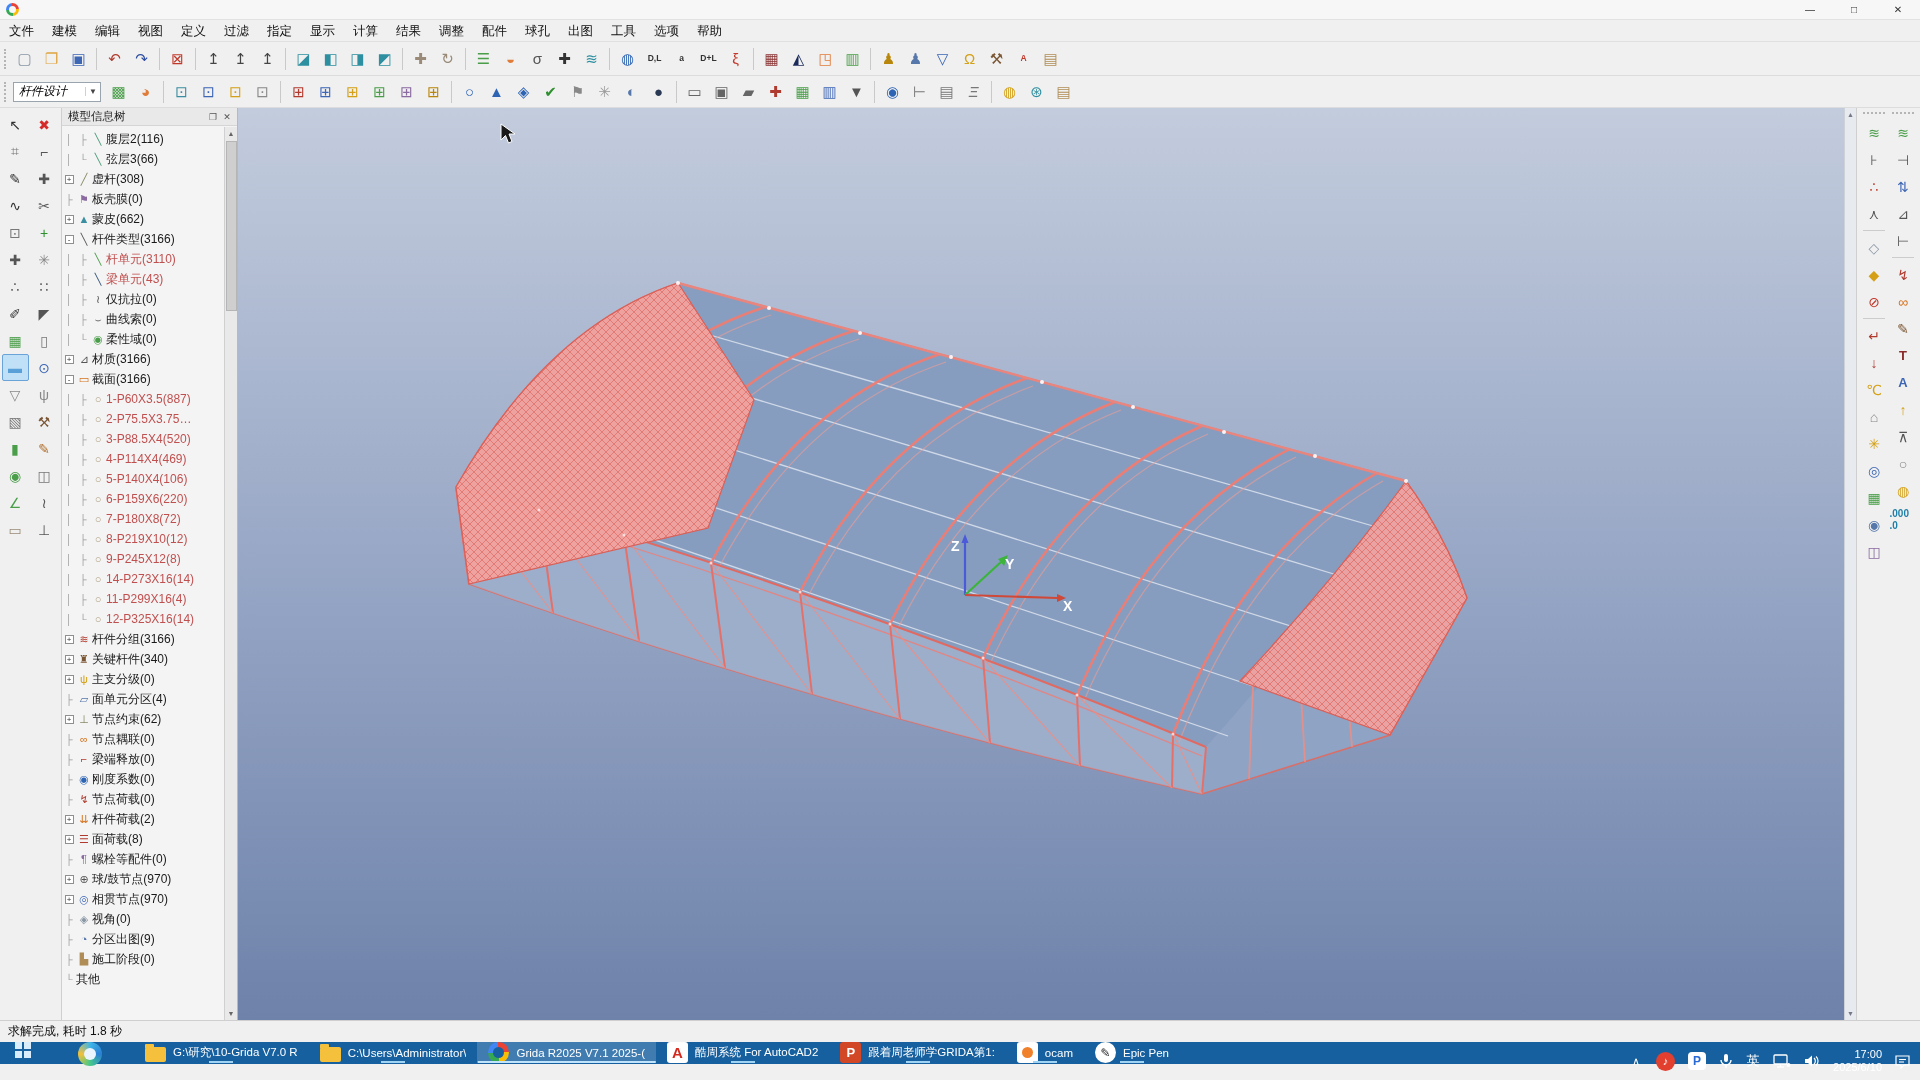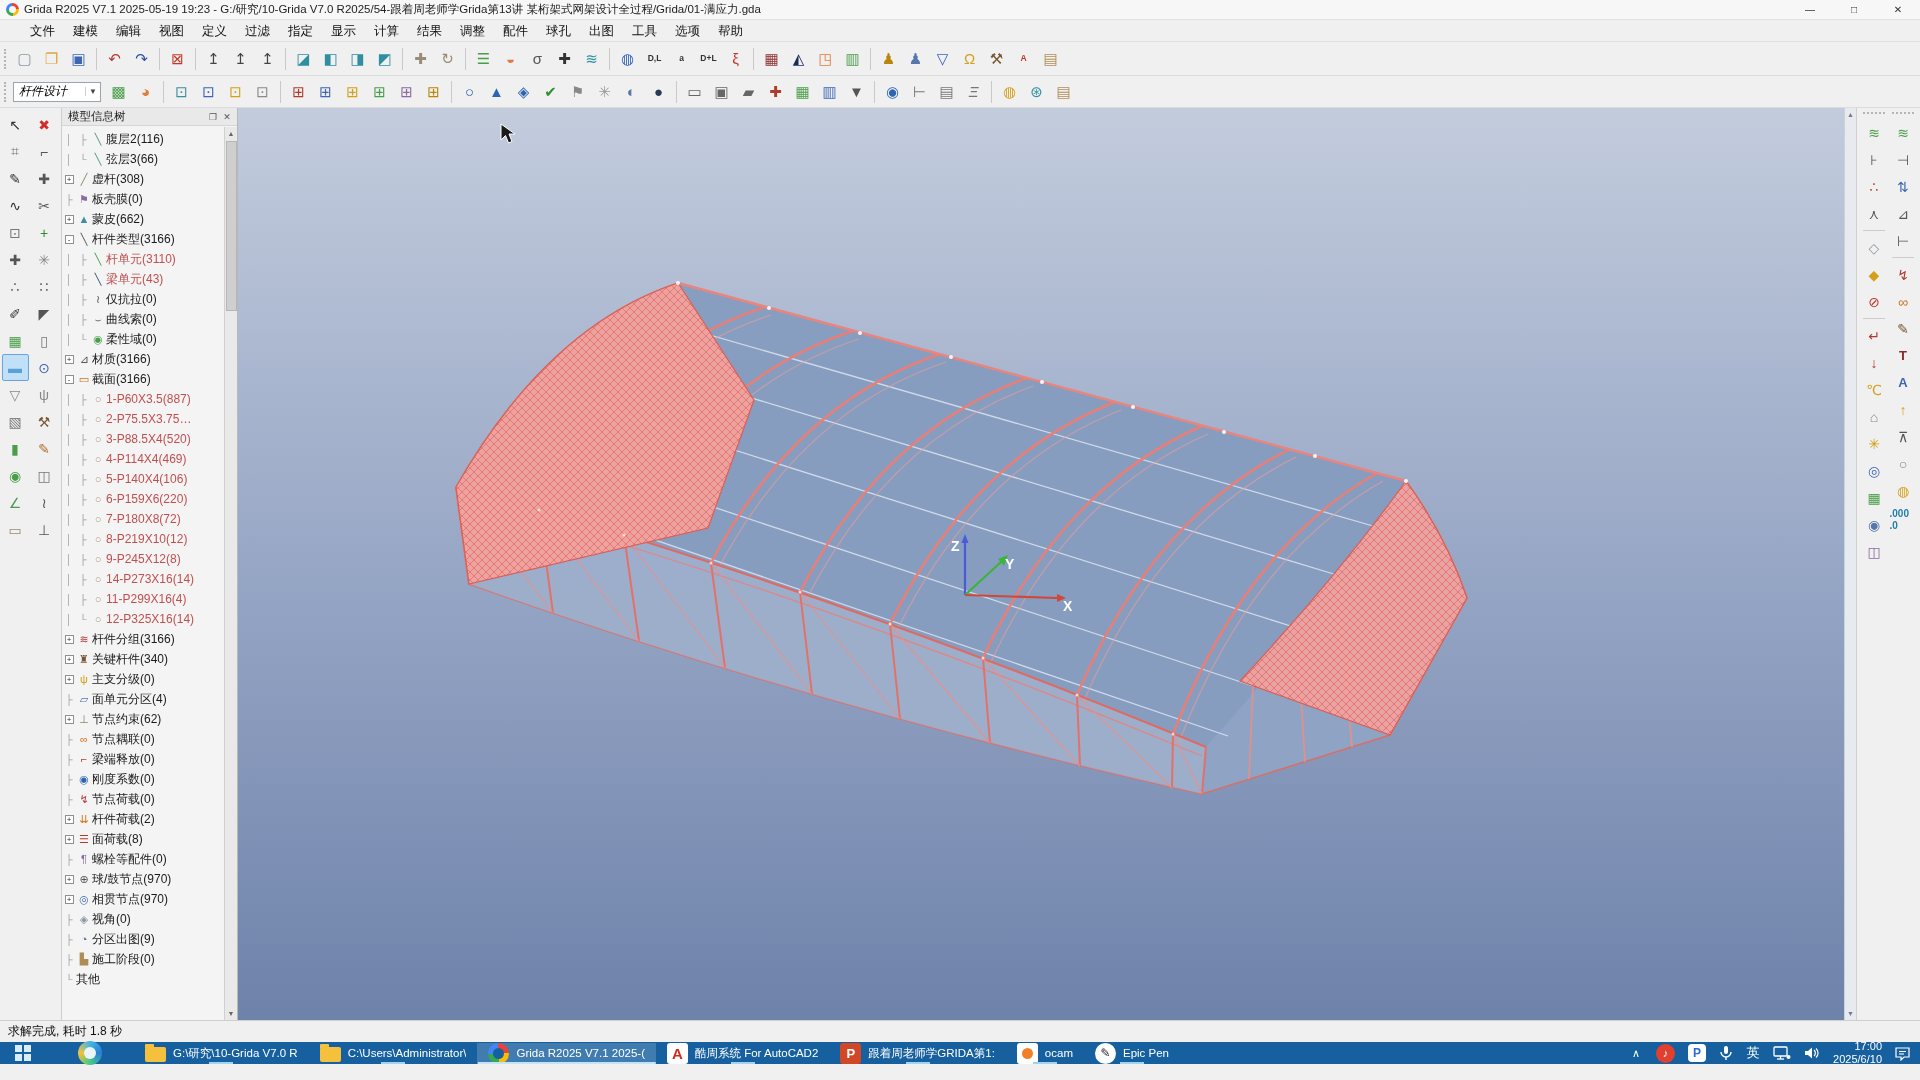--- a/index.html
+++ b/index.html
@@ -10,21 +10,21 @@
   .titlebar { height:20px; background:#f7f7f7; display:flex; align-items:center; border-bottom:1px solid #e2e2e2; }
   .app-logo { width:13px; height:13px; border-radius:50%; margin:0 5px 0 6px; position:relative;
     background:conic-gradient(#ea4335 0 25%,#fbbc05 25% 50%,#34a853 50% 75%,#4285f4 75% 100%); }
   .app-logo::after { content:""; position:absolute; inset:3px; background:#f7f7f7; border-radius:50%; }
   .title-text { font-size:11.5px; color:#222; white-space:nowrap; }
   .win-controls { margin-left:auto; display:flex; height:100%; }
   .win-btn { width:44px; height:100%; display:flex; align-items:center; justify-content:center;
     font-size:10px; color:#333; }
 
   
-  .menubar { height:22px; background:#f0f0f0; display:flex; align-items:flex-start; padding-left:21px; border-bottom:1px solid #e0e0e0;}
+  .menubar { height:22px; background:#f0f0f0; display:flex; align-items:flex-start; padding-left:0; border-bottom:1px solid #e0e0e0;}
   .menu-item { padding:0 9px; font-size:12.5px; color:#111; line-height:22px; cursor:default; }
 
   
   .toolbar { background:#f0f0f0; display:flex; align-items:center; padding-left:2px; border-bottom:1px solid #dcdcdc; }
   .toolbar.row1 { height:34px; }
   .toolbar.row2 { height:32px;font-style:italic; }
   .tb-btn { width:25px; height:25px; display:flex; align-items:center; justify-content:center;
     border:1px solid transparent; border-radius:2px; margin:0 1px; cursor:default; }
   .tb-btn .glyph { font-size:15px; line-height:1; }
   .tb-btn .tglyph { font-size:8.5px; font-weight:bold; letter-spacing:0; }
@@ -76,21 +76,21 @@
   .rt-col { display:flex; flex-direction:column; align-items:center; }
   .grip-h { width:22px; height:4px; border-top:2px dotted #b5b5b5; margin:2px 0 3px; }
   .rt-sep { width:22px; height:1px; background:#cccccc; margin:3px 0; }
   .readout { margin-top:4px; width:27px; text-align:left; color:#1f7fa8; font-size:10px; font-weight:bold; line-height:12px; }
 
   
   .statusbar { position:absolute; top:1020px; left:0; width:1920px; height:22px; background:#f0f0f0;
     border-top:1px solid #cfcfcf; display:flex; align-items:center; padding-left:8px; font-size:12px; color:#111; }
 
   
-  .taskbar { position:absolute; top:1042px; left:0; width:1920px; height:22px; background:#17609f; display:flex; align-items:center;gap:24px; }
+  .taskbar { position:absolute; top:1042px; left:0; width:1920px; height:22px; background:#17609f; display:flex; align-items:flex-start;gap:24px; }
   .tb-start { width:46px; display:flex; align-items:center; justify-content:center; }
   .win-logo { display:grid; grid-template-columns:7px 7px; grid-template-rows:7px 7px; gap:1.5px; }
   .win-logo span { background:#d9ecfb; }
   .tb-circle { width:40px; display:flex; align-items:center; justify-content:center; }
   .tb-circle .circ { width:24px; height:24px; border-radius:50%;
     background:conic-gradient(#3fb6e8,#2a7fd4,#45c88a,#f3c13a,#3fb6e8); position:relative; }
   .tb-circle .circ::after { content:""; position:absolute; inset:6px; border-radius:50%; background:#eaf4fc; }
   .tb-item { display:flex; align-items:center; gap:7px; padding:0 11px; position:relative; max-width:215px; }
   .tb-item.active { background:rgba(255,255,255,.18); }
   .tb-item .tlabel { color:#fff; font-size:11.5px; white-space:nowrap; overflow:hidden; max-width:155px; }
@@ -116,21 +116,20 @@
   .tray-p { width:18px; height:18px; border-radius:4px; background:#fff; color:#2a6ad4; font-weight:bold; font-size:12px;
     display:flex; align-items:center; justify-content:center; align-self:center; }
   .tray-ime { font-size:13px; }
   .tray-clock { text-align:right; font-size:11px; line-height:13px; }
 </style>
 </head>
 <body>
 
 <div class="titlebar">
   <span class="app-logo"></span>
-  <span class="title-text">Grida R2025 V7.1 2025-05-19 19:23 - G:/研究/10-Grida V7.0 R2025/54-跟着周老师学Grida第13讲 某桁架式网架设计全过程/Grida/01-满应力.gda</span>
   <div class="win-controls">
     <span class="win-btn">—</span>
     <span class="win-btn">□</span>
     <span class="win-btn">✕</span>
   </div>
 </div>
 
 <div class="menubar" id="menubar">
     <span class="menu-item">文件</span>
     <span class="menu-item">建模</span>

